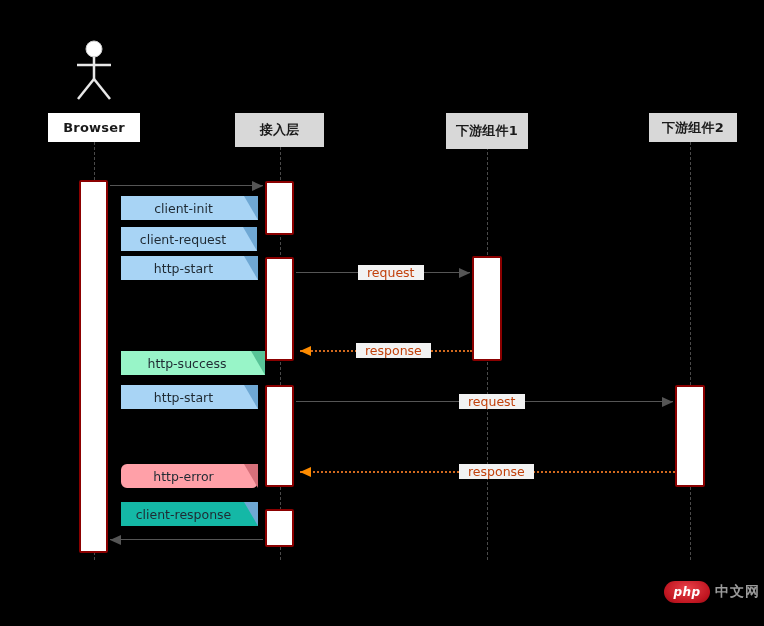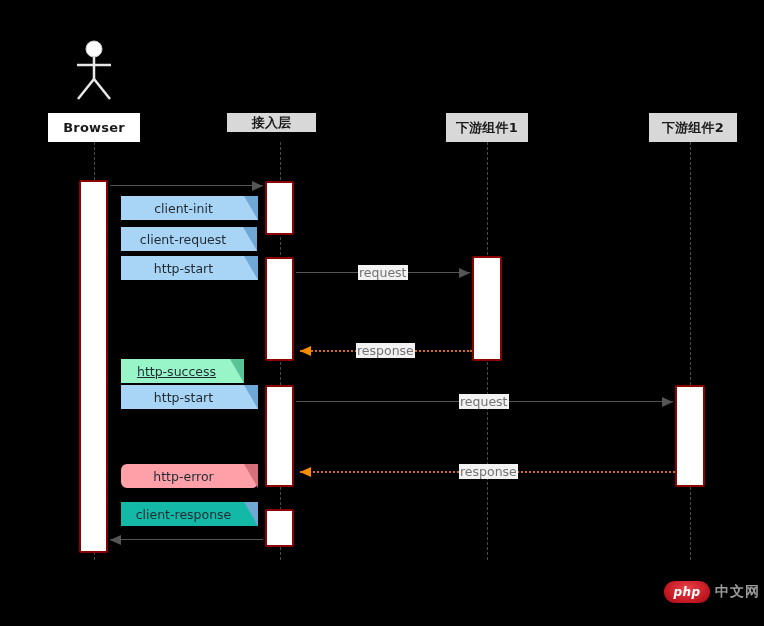--- a/index.html
+++ b/index.html
@@ -97,23 +97,23 @@
     border-right: 11px solid #555555;
   }
   .arrowhead.left-orange {
     border-top: 5px solid transparent;
     border-bottom: 5px solid transparent;
     border-right: 11px solid #ff8c00;
   }
   .msg-label {
     position: absolute;
     font-size: 12.5px;
-    color: #737373;
+    color: #c2410c;
     background: #f2f2f2;
-    padding: 0 1px;
+    padding: 0 9px;
     white-space: nowrap;
     line-height: 15px;
   }
 
   
   #watermark {
     position: absolute;
     display: flex;
     align-items: center;
     gap: 5px;
@@ -188,45 +188,45 @@
         <span>client-init</span>
       </div>
       <div class="note" style="left: 121px; top: 227px; width: 136px; height: 24px; background: rgb(168, 212, 245);">
         <span class="fold" style="border-top: 24px solid rgb(111, 168, 212); border-left: 14px solid transparent;"></span>
         <span>client-request</span>
       </div>
       <div class="note" style="left: 121px; top: 256px; width: 137px; height: 24px; background: rgb(168, 212, 245);">
         <span class="fold" style="border-top: 24px solid rgb(111, 168, 212); border-left: 14px solid transparent;"></span>
         <span>http-start</span>
       </div>
-      <div class="note" style="left: 121px; top: 359px; width: 123px; height: 24px; background: rgb(152, 245, 200); text-decoration: underline;">
+      <div class="note" style="left: 121px; top: 351px; width: 144px; height: 24px; background: rgb(152, 245, 200);">
         <span class="fold" style="border-top: 24px solid rgb(88, 196, 151); border-left: 14px solid transparent;"></span>
         <span>http-success</span>
       </div>
       <div class="note" style="left: 121px; top: 385px; width: 137px; height: 24px; background: rgb(168, 212, 245);">
         <span class="fold" style="border-top: 24px solid rgb(111, 168, 212); border-left: 14px solid transparent;"></span>
         <span>http-start</span>
       </div>
       <div class="note" style="left: 121px; top: 464px; width: 137px; height: 24px; background: rgb(255, 160, 168); border-radius: 6px;">
         <span class="fold" style="border-top: 24px solid rgb(214, 112, 122); border-left: 14px solid transparent;"></span>
         <span>http-error</span>
       </div>
       <div class="note" style="left: 121px; top: 502px; width: 137px; height: 24px; background: #14b8a6;">
         <span class="fold" style="border-top: 24px solid rgb(111, 168, 212); border-left: 14px solid transparent;"></span>
         <span>client-response</span>
       </div>
     </div>
   <div id="participants-layer">
       <div class="participant white" style="left: 48px; top: 113px; width: 92px; height: 29px;">
         <span>Browser</span>
       </div>
-      <div class="participant grey" style="left: 227px; top: 113px; width: 89px; height: 19px;">
+      <div class="participant grey" style="left: 235px; top: 113px; width: 89px; height: 34px;">
         <span>接入层</span>
       </div>
-      <div class="participant grey" style="left: 446px; top: 113px; width: 82px; height: 29px;">
+      <div class="participant grey" style="left: 446px; top: 113px; width: 82px; height: 36px;">
         <span>下游组件1</span>
       </div>
       <div class="participant grey" style="left: 649px; top: 113px; width: 88px; height: 29px;">
         <span>下游组件2</span>
       </div>
     </div>
 
   <div id="watermark" style="left: 664px; top: 581px;">
     <span class="php-badge">php</span>
     <span class="wm-text">中文网</span>

